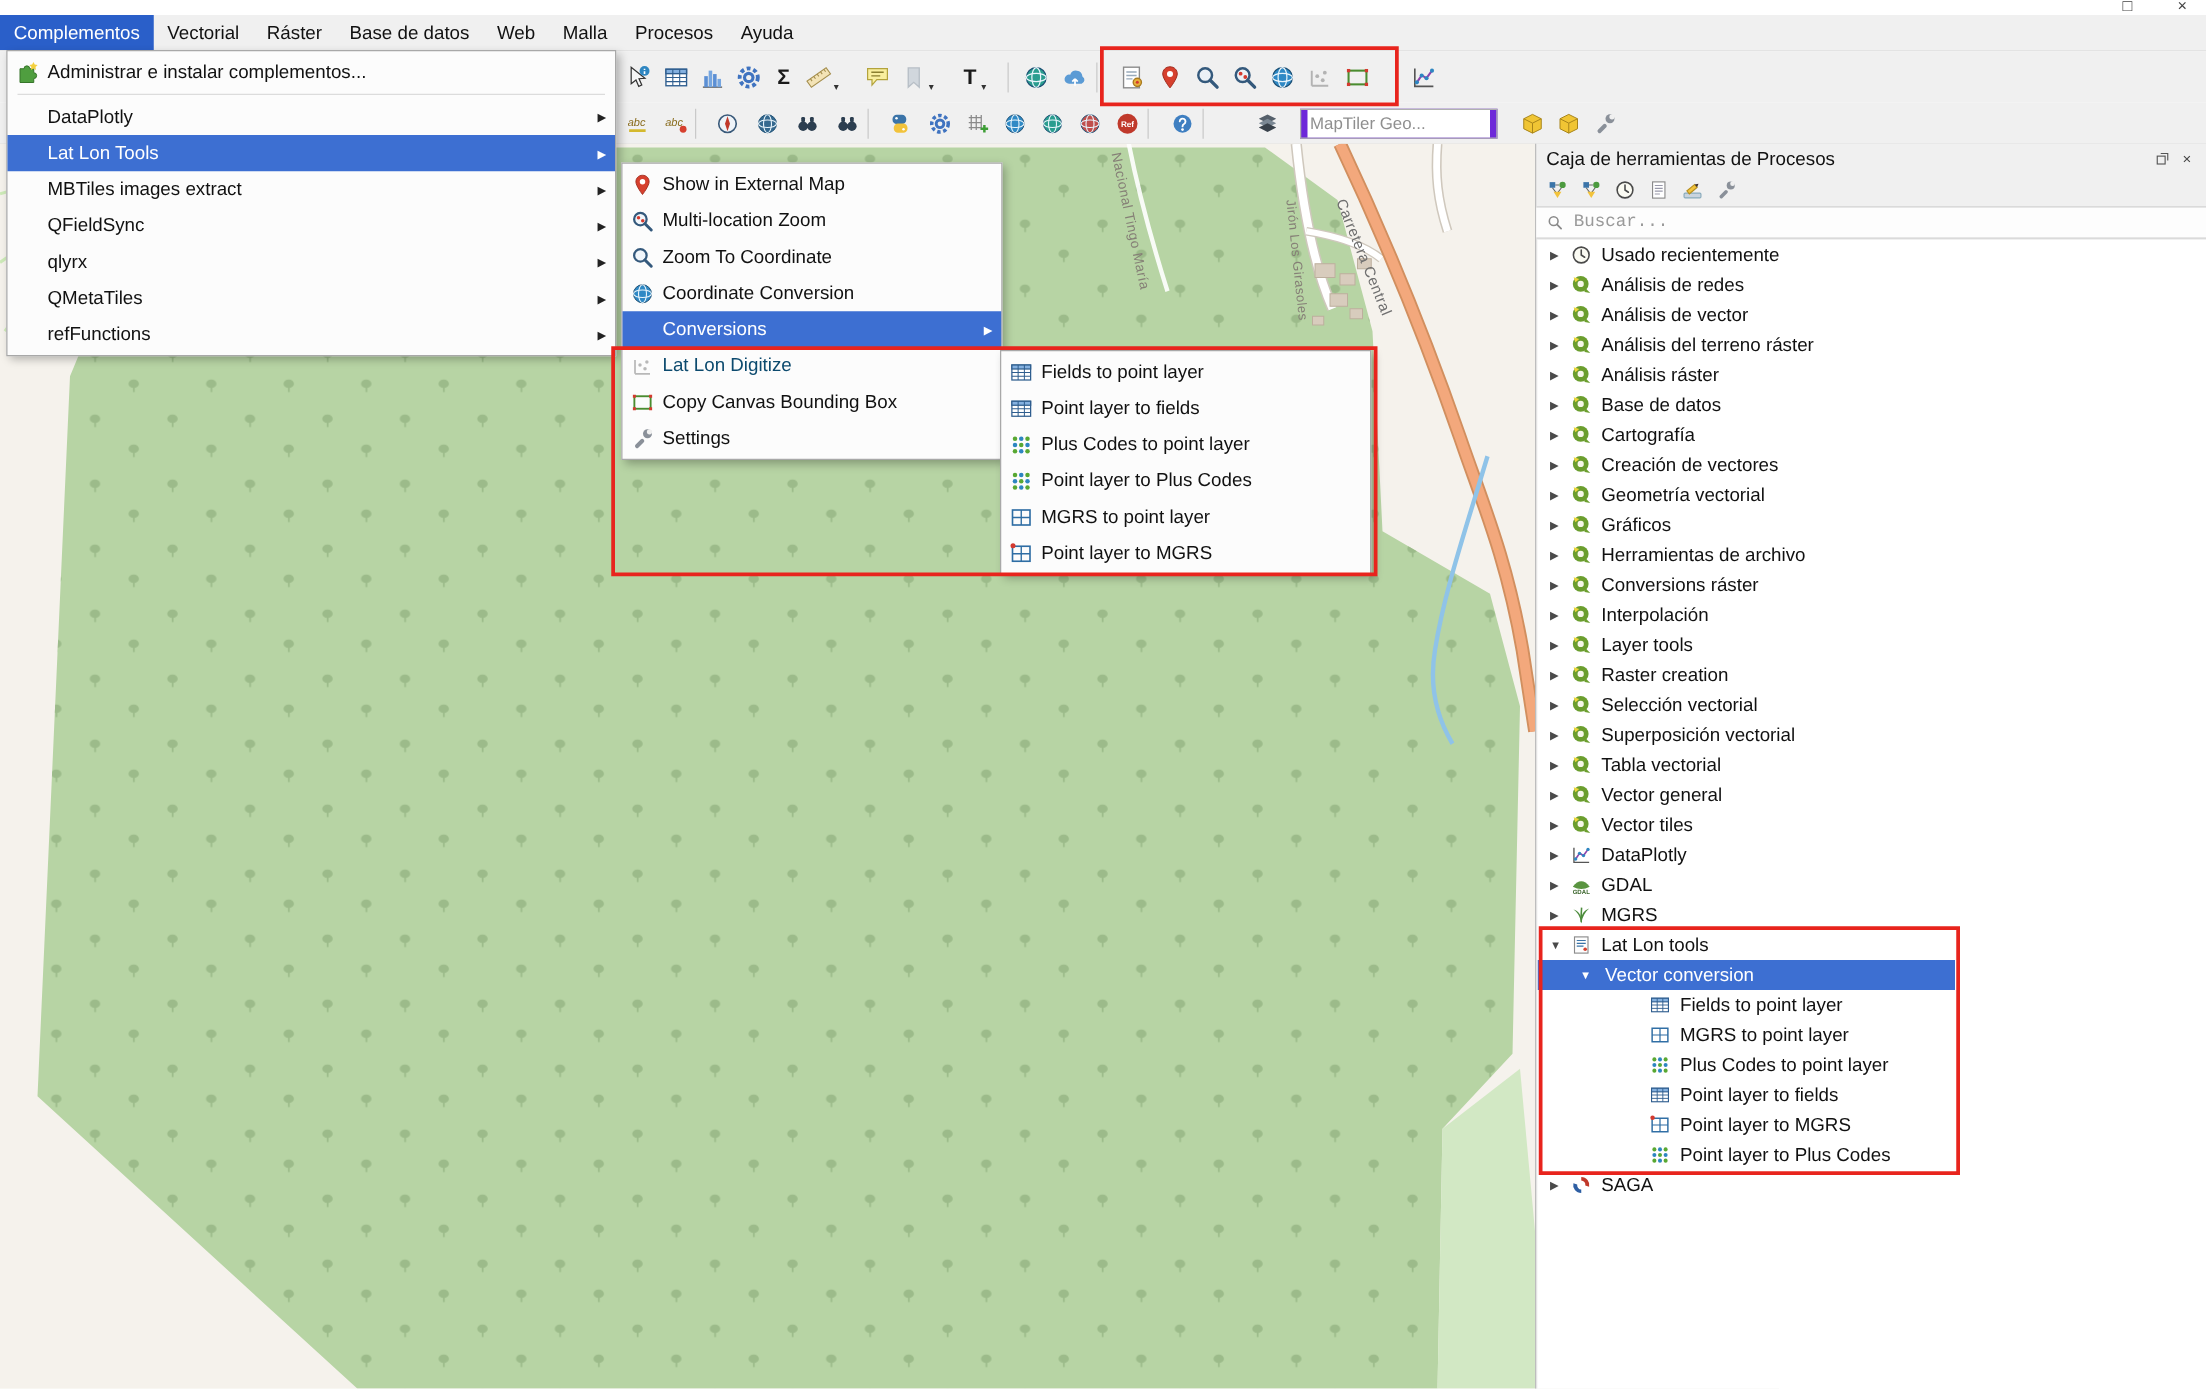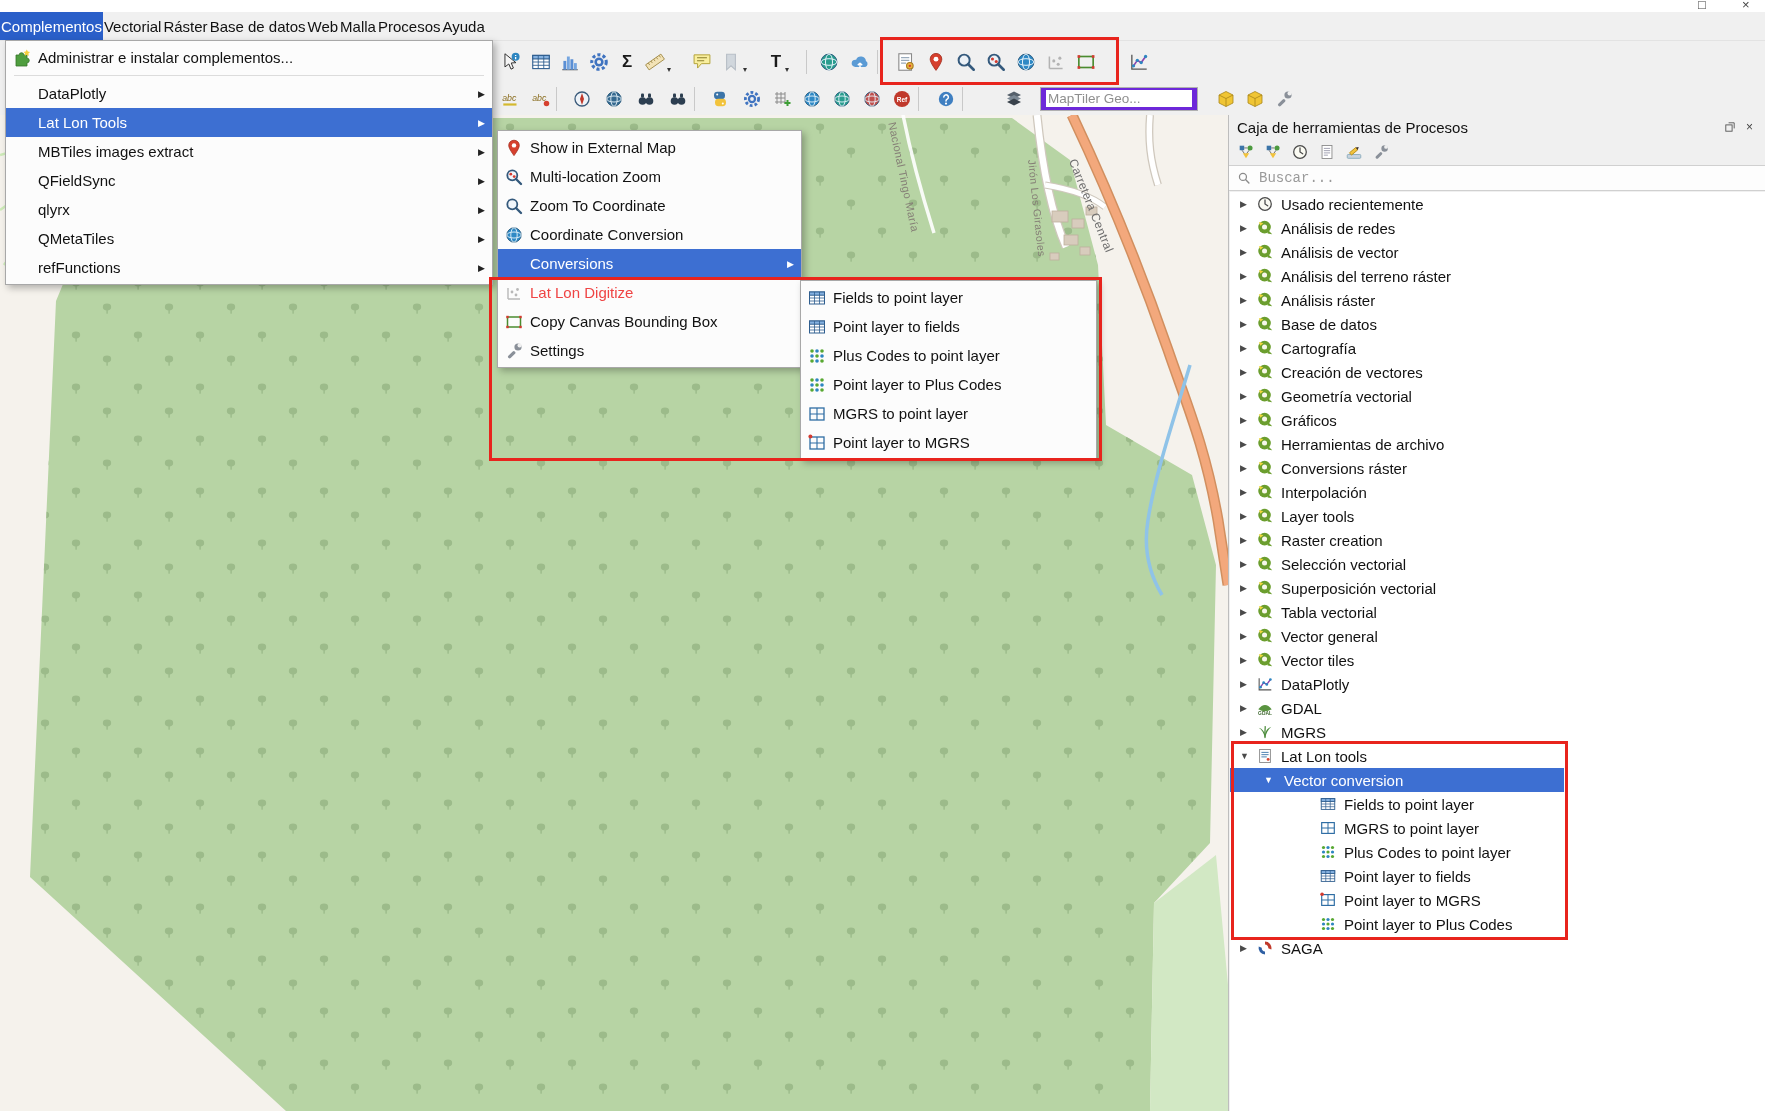--- a/index.html
+++ b/index.html
@@ -2,21 +2,21 @@
 <html><head>
 <meta charset="utf-8">
 <style>
 html,body{margin:0;padding:0}
 body{width:1765px;height:1111px;position:relative;overflow:hidden;font-family:"Liberation Sans",sans-serif;font-size:15px;color:#111;background:#fff}
 svg{display:block}
 svg text{font-family:"Liberation Sans",sans-serif}
 #titlebar{position:absolute;left:0;top:0;width:100%;height:12px;background:#fff;overflow:hidden}
 .winctl{position:absolute;top:-3px;color:#444;font-size:13px}
 #menubar{position:absolute;left:0;top:12px;width:100%;height:28px;background:#f0f0f0;display:flex;align-items:stretch;border-bottom:1px solid #e3e3e3}
-.mb{display:flex;align-items:center;padding:0 1px;cursor:default;white-space:nowrap}
+.mb{display:flex;align-items:center;padding:0 11px;cursor:default;white-space:nowrap}
 .mb.active{background:#2a5fc9;color:#fff}
 #toolbar1{position:absolute;left:0;top:41px;width:100%;height:41px;background:#f0f0f0}
 #toolbar2{position:absolute;left:0;top:82px;width:100%;height:33px;background:#f0f0f0;border-bottom:1px solid #c6c6c6}
 .tbi{position:absolute;top:50%;transform:translateY(-50%);width:28px;height:28px;display:flex;align-items:center;justify-content:center;border-radius:3px}
 .tbs{position:absolute;top:50%;transform:translateY(-50%);width:1px;height:24px;background:#c9c9c9}
 .caret{position:absolute;top:58%;font-size:8px;color:#333}
 .glyph{font-weight:bold;font-size:17px;color:#1a1a1a}
 .ic22{width:22px;height:22px}
 .ic20{width:20px;height:20px}
 .ic18{width:18px;height:18px}
@@ -44,24 +44,24 @@
 #menu1{left:5px;top:40px;width:486px}
 #menu2{left:497px;top:130px;width:303px}
 #menu3{left:800px;top:280px;width:295px}
 .mi{display:flex;align-items:center;height:29px}
 .mic{width:32px;display:flex;align-items:center;justify-content:center;flex:none}
 .mlabel{white-space:nowrap}
 .mshort{margin-left:auto;padding-right:16px;color:#222;white-space:nowrap}
 .marrow{margin-left:auto;font-size:9px;color:#222;padding-right:7px}
 .mi.hl{background:#3d6fd2}
 .mi.hl .mlabel,.mi.hl .marrow{color:#fff}
-.mi.dis .mlabel{color:#ef4444}
+.mi.dis .mlabel{color:#0c4a6e}
 .msep{height:1px;background:#dcdcdc;margin:3px 8px}
 .redbox{position:absolute;border:3px solid #e8241d;z-index:90;pointer-events:none}
-.mt-box{position:absolute;top:50%;transform:translateY(-50%);display:flex;align-items:center;border:1px solid #b0b0b0;background:#6d28d9;height:22px;width:146px;padding:0 5px}
+.mt-box{position:absolute;top:50%;transform:translateY(-50%);display:flex;border:1px solid #b0b0b0;background:#6d28d9;height:22px;width:146px;padding:0 5px}
 .mt-box input{border:0;outline:0;width:100%;font-size:13.5px;font-family:inherit;color:#555}
 .mt-box input::placeholder{color:#8f8f8f}
 </style>
 </head>
 <body>
 
 <svg width="0" height="0" style="position:absolute">
 <defs>
 <symbol id="s-q" viewBox="0 0 20 20">
         <circle cx="9.5" cy="9" r="7" fill="#6b9e2e"></circle>

